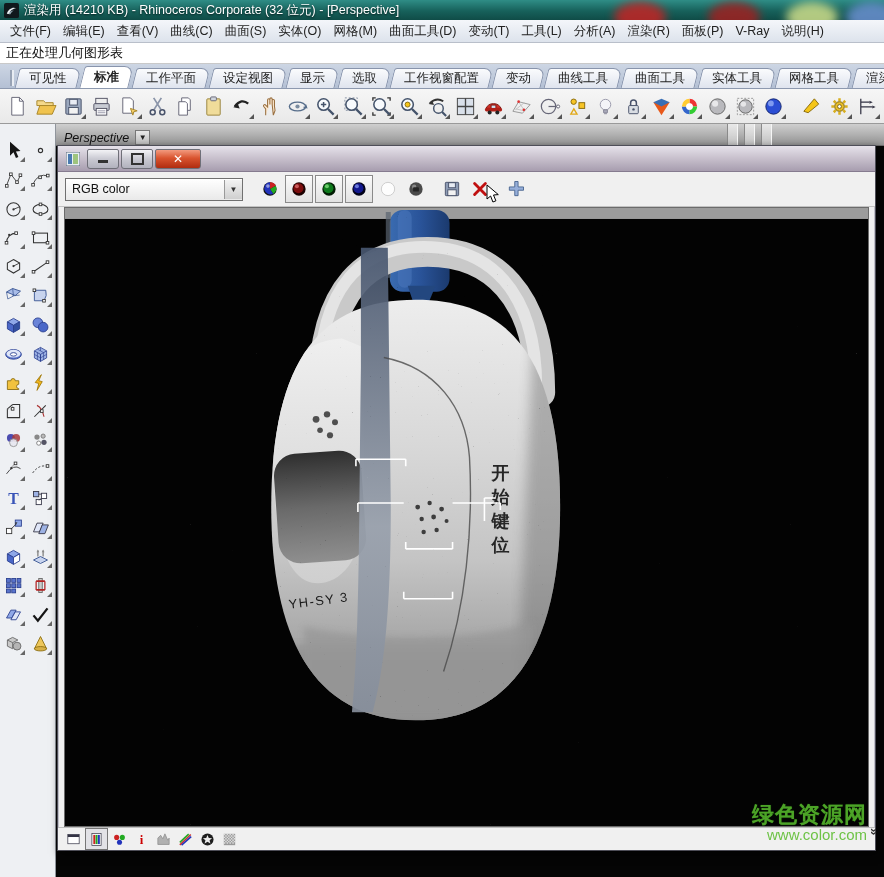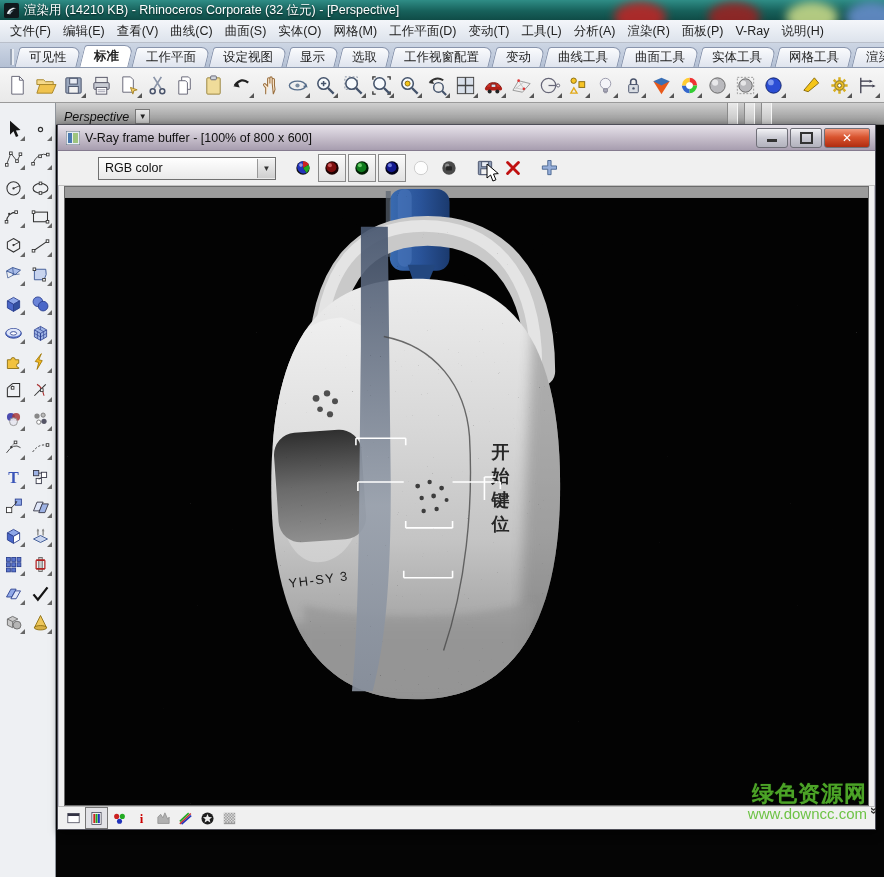--- a/index.html
+++ b/index.html
@@ -61,21 +61,21 @@
   .win-btn{width:30px;height:18px;border:1px solid #6f6f78;border-radius:2px 2px 3px 3px;margin-left:2px;
            background:linear-gradient(#f3f3f6,#c9c9d2 50%,#b2b2bd);display:flex;align-items:center;justify-content:center;
            font-size:10px;color:#222;font-weight:bold;}
   .win-btn.close{width:44px;background:linear-gradient(#f39a7e,#d9542f 45%,#b02c10);color:#fff;font-size:12px;}
   .win-btn .minbar{width:10px;height:3px;background:#333;margin-top:6px;}
   .win-btn .maxbox{width:9px;height:8px;border:2px solid #333;}
   
   .vray-toolbar{height:34px;background:#f0f0f0;border-bottom:1px solid #c2c2c2;display:flex;align-items:center;
                 padding:0 7px;position:relative;}
   .combo{width:170px;height:21px;border:1px solid #707070;background:linear-gradient(#fff,#e9e9e9);
-         display:flex;align-items:center;font-size:12.5px;color:#111;padding-left:6px;margin-right:14px;margin-left:33px;}
+         display:flex;align-items:center;font-size:12.5px;color:#111;padding-left:6px;margin-right:14px;}
   .combo-btn{margin-left:auto;width:17px;height:19px;background:linear-gradient(#f2f2f2,#cfcfcf);
              border-left:1px solid #999;display:flex;align-items:center;justify-content:center;font-size:8px;color:#333;}
   .vicon{width:26px;height:26px;display:flex;align-items:center;justify-content:center;margin-right:2px;}
   .vicon.framed{border:1px solid #8a8a8a;background:linear-gradient(#fafafa,#e2e2e2);box-shadow:0 1px 0 #fff inset;}
   .vicon.sp{margin-left:8px;}
   .cursor{position:absolute;left:428px;top:12px;z-index:9;pointer-events:none;}
   
   .vray-canvas{position:absolute;left:6px;right:6px;top:61px;bottom:23px;background:#000;border:1px solid #6b6b6b;overflow:hidden;}
   .vray-canvas svg{display:block;width:100%;height:100%;}
   
@@ -110,30 +110,33 @@
   </div>
 
   <div class="menubar" id="menubar">
       <span class="menu-item">文件(F)</span>
       <span class="menu-item">编辑(E)</span>
       <span class="menu-item">查看(V)</span>
       <span class="menu-item">曲线(C)</span>
       <span class="menu-item">曲面(S)</span>
       <span class="menu-item">实体(O)</span>
       <span class="menu-item">网格(M)</span>
-      <span class="menu-item">工作平面(D)</span>
+      <span class="menu-item">曲面工具(D)</span>
       <span class="menu-item">变动(T)</span>
       <span class="menu-item">工具(L)</span>
       <span class="menu-item">分析(A)</span>
       <span class="menu-item">渲染(R)</span>
       <span class="menu-item">面板(P)</span>
       <span class="menu-item">V-Ray</span>
       <span class="menu-item">说明(H)</span>
     </div>
 
+  <div class="cmdline">
+    <span>正在处理几何图形表</span>
+  </div>
 
   <div class="tabrow" id="tabrow">
       <span class="grip"></span>
       <span class="tab">
         <span>可见性</span>
       </span>
       <span class="tab active">
         <span>标准</span>
       </span>
       <span class="tab">
@@ -672,21 +675,20 @@
 
       <div class="vray-window">
         <div class="vray-titlebar">
           <span class="vray-win-icon">
             <svg viewBox="0 0 14 14" width="14" height="14">
                 <rect width="14" height="14" fill="#e8eef4" stroke="#5a6a7a"></rect>
                 <rect x="2" y="2" width="4" height="10" fill="#4a7ab0"></rect>
                 <rect x="7" y="2" width="5" height="10" fill="#9ec47e"></rect>
               </svg>
           </span>
-          <span class="vray-title">V-Ray frame buffer - [100% of 800 x 600]</span>
           <span class="win-controls">
             <span class="win-btn">
                 <span class="minbar"></span>
               </span>
             <span class="win-btn">
                 <span class="maxbox"></span>
               </span>
             <span class="win-btn close">✕</span>
           </span>
         </div>
@@ -935,18 +937,18 @@
               <svg viewBox="0 0 24 24" width="17" height="17">
                 <rect x="4" y="4" width="16" height="16" fill="#9a9a9a"></rect>
                 <path d="M4 4h2v2H4zM8 4h2v2H8zM12 4h2v2h-2zM16 4h2v2h-2zM6 6h2v2H6zM10 6h2v2h-2zM14 6h2v2h-2zM18 6h2v2h-2zM4 8h2v2H4zM8 8h2v2H8zM12 8h2v2h-2zM16 8h2v2h-2zM6 10h2v2H6zM10 10h2v2h-2zM14 10h2v2h-2zM18 10h2v2h-2zM4 12h2v2H4zM8 12h2v2H8zM12 12h2v2h-2zM16 12h2v2h-2zM6 14h2v2H6zM10 14h2v2h-2zM14 14h2v2h-2zM18 14h2v2h-2zM4 16h2v2H4zM8 16h2v2H8zM12 16h2v2h-2zM16 16h2v2h-2z" fill="#dedede"></path>
               </svg>
             </span>
           </div>
       </div>
 
       <div class="watermark">
         <div class="wm1">绿色资源网</div>
-        <div class="wm2">www.downcc.com</div>
+        <div class="wm2">www.color.com</div>
       </div>
       <div class="chevron">»</div>
     </div>
   </div>
 </div>
 
 </body></html>

